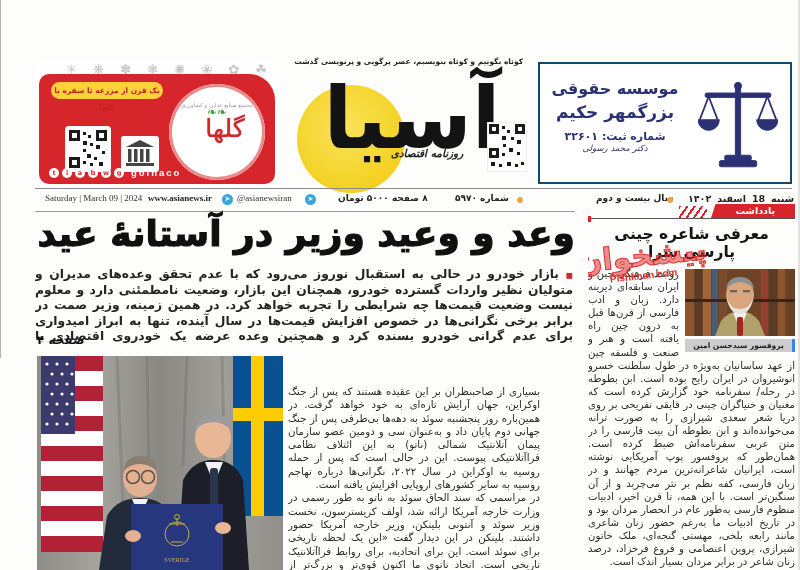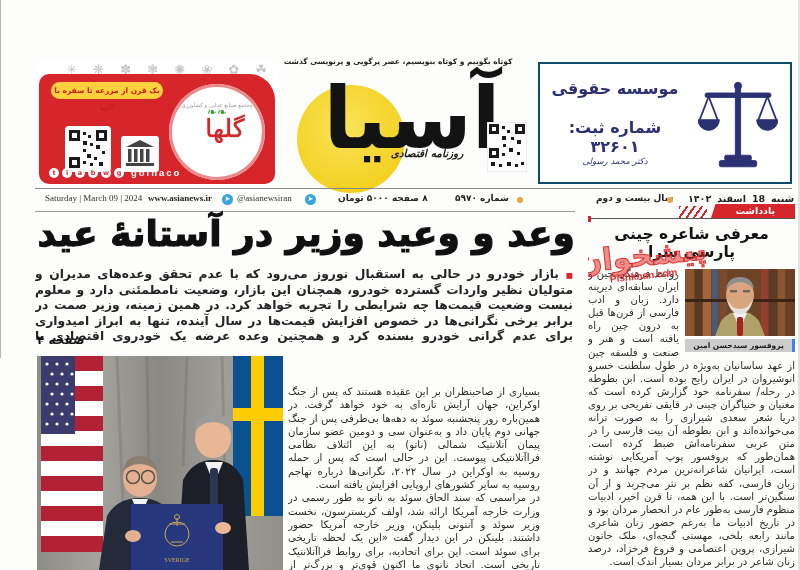--- a/index.html
+++ b/index.html
@@ -24,32 +24,32 @@
   .golha .brand { color:#d6262b; font-size:25px; font-weight:normal; line-height:26px; text-shadow:0 0 1px #8c1111;padding-left:16px; }
   .golha .leaf { color:#3f9c35; font-size:12px; line-height:8px; }
   .golha .chef { position:absolute; right:8px; top:6px; font-size:11px; color:#d6262b; }
   .golha .qr { position:absolute; left:26px; top:52px; width:46px; height:46px; background:#fff; border-radius:4px; padding:3px; }
   .golha .unesco { position:absolute; left:82px; top:62px; width:38px; height:36px; background:#fff; border-radius:3px; padding:2px; }
   .golha .social { position:absolute; left:10px; bottom:6px; display:flex; align-items:center; gap:3px; }
   .golha .soc { width:10px; height:10px; border-radius:50%; background:#fff; color:#d6262b; font-size:6.5px; line-height:10px; text-align:center; font-weight:bold; }
   .golha .handle { color:#fff; font-weight:bold; font-size:9.5px; letter-spacing:2px; margin-left:4px; font-family:"Liberation Sans",sans-serif; }
 
   
-  .tagline { right:275px; top:57px; width:250px; text-align:center; font-size:7.5px; font-weight:bold; color:#222; }
+  .tagline { right:275px; top:57px; width:250px; text-align:right; font-size:7.5px; font-weight:bold; color:#222; }
   .sun { left:297px; top:85px; width:108px; height:108px; border-radius:50%; background:radial-gradient(circle at 45% 40%, #f9e35a, #f3d01e 75%); }
   .logotype { left:292px; top:58px; width:240px; text-align:center; font-size:84px; font-weight:bold; color:#131313; line-height:120px; transform:scaleY(1.02); }
   .logo-sub { left:372px; top:147px; width:110px; font-size:10.5px; font-style:italic; font-weight:bold; color:#222; text-align:center; }
   .mast-qr { left:487px; top:122px; width:40px; height:50px; }
 
   
   .legal { left:538px; top:62px; width:254px; height:122px; border:2px solid #0c4a6e; background:#fff; }
   .legal .txt { position:absolute; right:110px; left:10px; top:14px; text-align:center; color:#2b3173; }
   .legal .l1 { font-size:16px; font-weight:bold; line-height:22px; }
   .legal .l2 { font-size:17px; font-weight:bold; line-height:24px; }
-  .legal .l3 { font-size:16px; font-weight:bold; margin-top:18px; }
+  .legal .l3 { font-size:11px; font-weight:bold; margin-top:6px; }
   .legal .l4 { font-size:8.5px; font-style:italic; }
   .legal svg { position:absolute; right:12px; top:16px; }
 
   
   .ib { top:193px; font-size:9px; color:#333; white-space:nowrap; }
   .ib.b { font-weight:bold; color:#222; }
   .dot { top:197px; width:6px; height:6px; border-radius:50%; background:#eda448; }
   .tg { top:194px; width:11px; height:11px; border-radius:50%; background:#38a4dc; color:#fff; font-size:7px; line-height:11px; text-align:center; }
   .datefa { left:688px; top:193px; width:106px; display:flex; flex-direction:row-reverse; justify-content:space-between; font-size:9.5px; font-weight:bold; color:#222; }
 
@@ -191,20 +191,21 @@
         <line x1="78" y1="18" x2="68" y2="44" stroke-width="2"></line>
         <line x1="78" y1="18" x2="88" y2="44" stroke-width="2"></line>
         <path d="M 0 44 A 12 12 0 0 0 24 44 Z"></path>
         <path d="M 66 44 A 12 12 0 0 0 90 44 Z"></path>
         <rect x="30" y="84" width="30" height="6" rx="2"></rect>
         <rect x="24" y="90" width="42" height="7" rx="2"></rect>
       </g>
     </svg>
     <div class="txt">
       <div class="l1 fa">موسسه حقوقی</div>
+      <div class="l2 fa">بزرگمهر حکیم</div>
       <div class="l3 fa">شماره ثبت: ۳۲۶۰۱</div>
       <div class="l4 fa">دکتر محمد رسولی</div>
     </div>
   </div>
 
   <div class="rule" style="left:35px; top:188px; width:757px;"></div>
   <div class="abs ib en" style="left:45px;text-align:right;">Saturday | March 09 | 2024</div>
   <div class="abs ib b en" style="left:148px;">www.asianews.ir</div>
   <div class="abs tg" style="left:222px;">➤</div>
   <div class="abs ib en" style="left:237px;">@asianewsiran</div>

